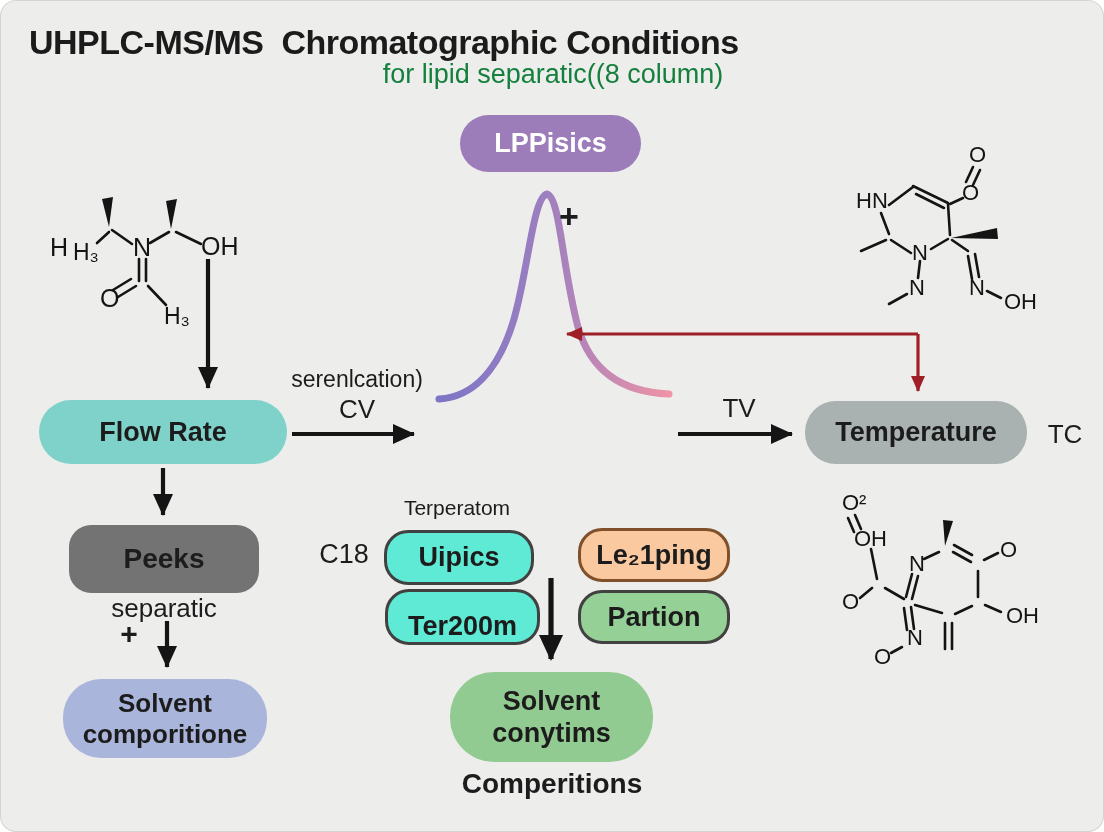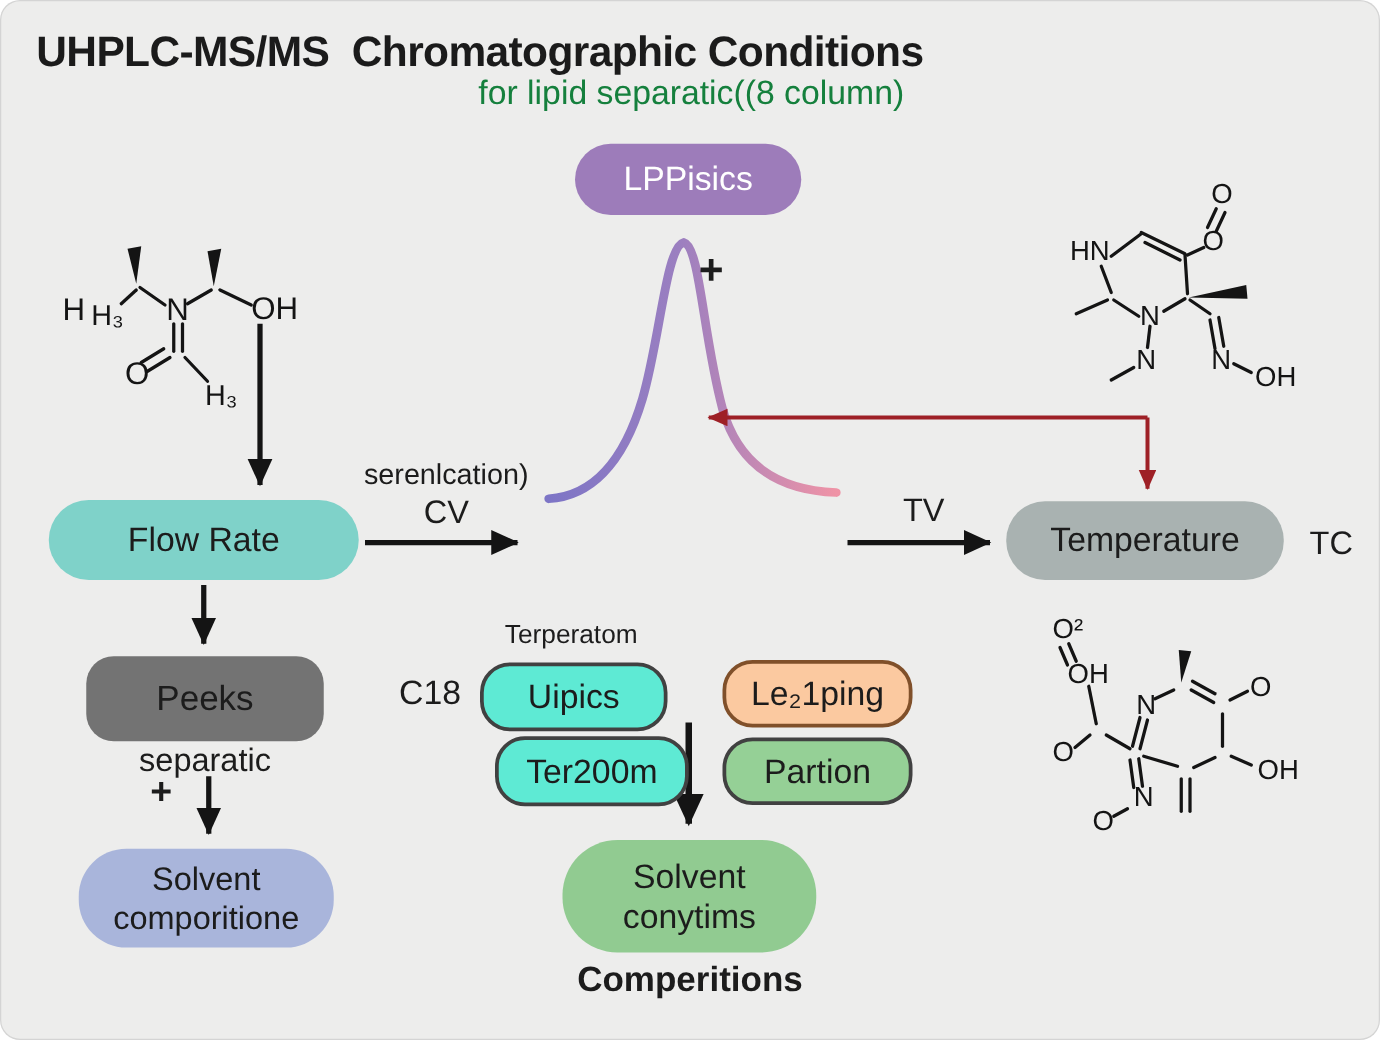--- a/index.html
+++ b/index.html
@@ -2,31 +2,31 @@
 <html><head>
 <meta charset="utf-8">
 <style>
   html,body{margin:0;padding:0;background:#ffffff;}
   body{width:1104px;height:832px;position:relative;font-family:"Liberation Sans","DejaVu Sans",sans-serif;}
   .card{position:absolute;inset:0;background:#ededec;border-radius:16px;border:1px solid rgba(0,0,0,0.10);overflow:hidden;}
   .abs{position:absolute;}
   svg.overlay{position:absolute;left:0;top:0;pointer-events:none;}
   .title-row{left:28px;top:22px;display:flex;gap:18px;font-size:34px;font-weight:bold;color:#1b1b1b;letter-spacing:-0.5px;}
   .subtitle{left:332px;top:58px;width:440px;text-align:center;font-size:27px;font-weight:500;color:#15803d;}
-  .pill{display:flex;align-items:center;justify-content:center;text-align:center;font-weight:400;color:#1c1c1c;}
+  .pill{display:flex;align-items:center;justify-content:center;text-align:center;font-weight:700;color:#1c1c1c;}
   .pill-lppisics{left:459px;top:114px;width:181px;height:57px;border-radius:29px;background:#9d7cba;color:#fff;font-size:27px;}
   .pill-flow-rate{left:38px;top:399px;width:248px;height:64px;border-radius:32px;background:#7fd2c9;font-size:27px;}
   .pill-chp{left:428px;top:399px;width:244px;height:63px;border-radius:31px;background:#6c90d8;color:#fff;font-size:27px;}
   .pill-temp{left:804px;top:400px;width:222px;height:63px;border-radius:31px;background:#a9b2b1;font-size:27px;}
   .pill-peeks{left:68px;top:524px;width:190px;height:68px;border-radius:22px;background:#737373;font-size:28px;}
   .pill-solv-comp{left:62px;top:678px;width:204px;height:79px;border-radius:38px;background:#a9b5db;font-size:26px;line-height:1.18;flex-direction:column;}
   .pill-solv-cony{left:449px;top:671px;width:203px;height:90px;border-radius:44px;background:#91cb91;font-size:27px;line-height:1.2;flex-direction:column;}
   .pill-sm{font-size:27px;background:#5eead4;border:3px solid #414141;border-radius:24px;}
   .pill-uipics{left:383px;top:529px;width:144px;height:49px;}
-  .pill-ter200m{left:395px;top:588px;width:149px;height:50px;}
+  .pill-ter200m{left:384px;top:588px;width:149px;height:50px;align-items:flex-end;}
   .pill-le21ping{left:577px;top:527px;width:146px;height:48px;background:#fbc9a0;border-color:#80502a;}
   .pill-partion{left:577px;top:589px;width:146px;height:48px;background:#95d096;}
   .lbl{color:#1c1c1c;text-align:center;}
   .lbl-seren{left:246px;top:365px;width:220px;font-size:23px;}
   .lbl-cv{left:246px;top:393px;width:220px;font-size:26px;}
   .lbl-tv{left:678px;top:392px;width:120px;font-size:26px;}
   .lbl-tc{left:1032px;top:418px;width:64px;font-size:26px;}
   .lbl-c18{left:311px;top:538px;width:64px;font-size:27px;font-weight:500;}
   .lbl-terperatom{left:376px;top:495px;width:160px;font-size:21px;font-weight:500;}
   .lbl-contions{left:83px;top:592px;width:160px;font-size:26px;}

